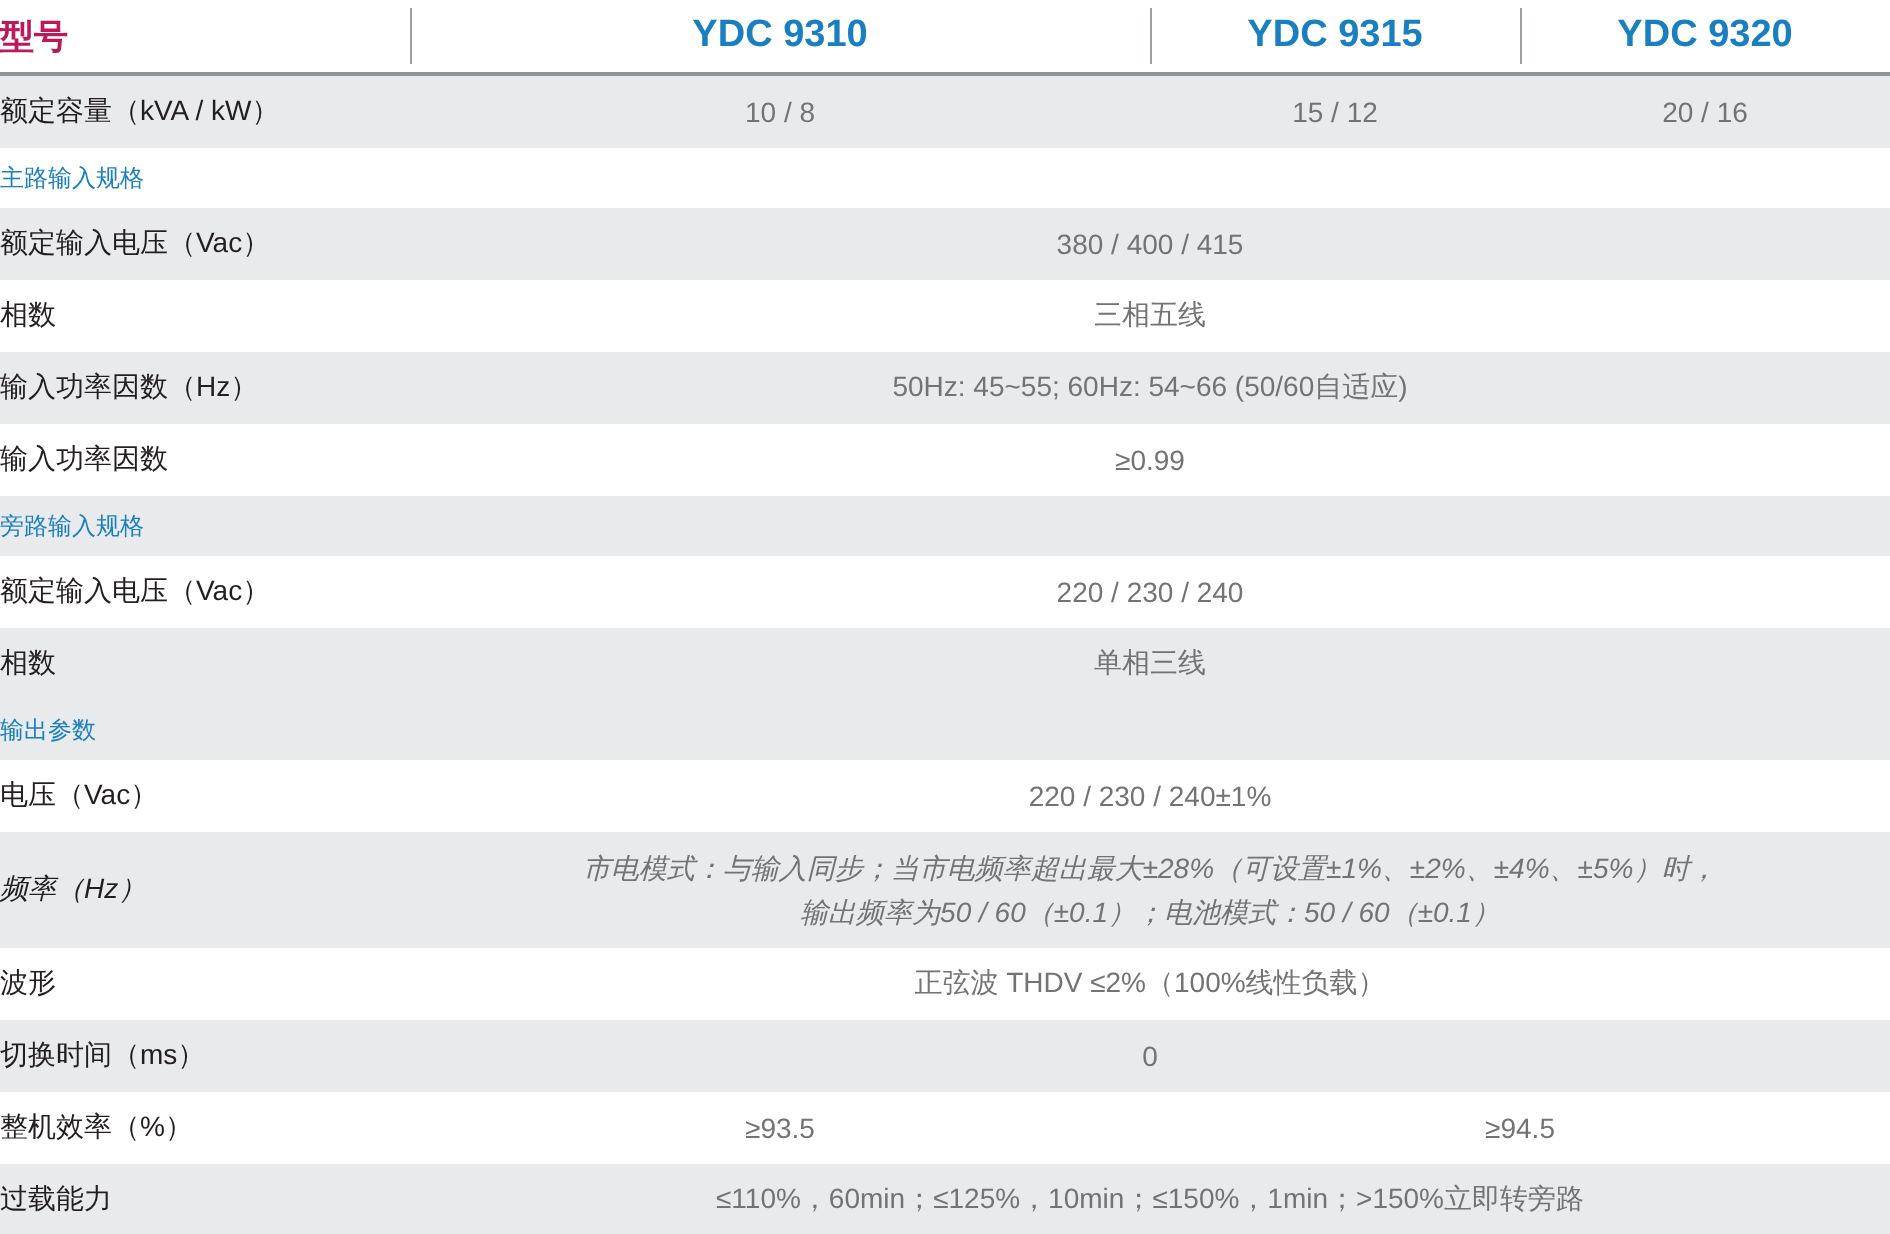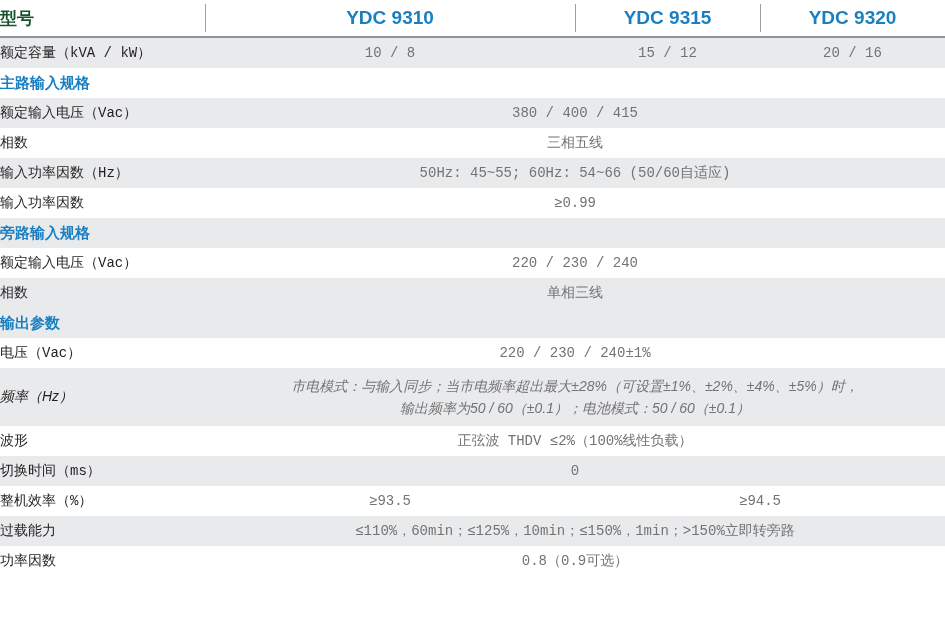--- a/index.html
+++ b/index.html
@@ -17,22 +17,21 @@
   #spec-table {
     width: 945px;
     border-collapse: collapse;
     table-layout: fixed;
   }
   #spec-table td {
     padding: 0;
     vertical-align: middle;
   }
   .row {
-    height: 30px;
-    font-family: Liberation Mono, monospace;
+    height: 36px;
   }
   .label-cell {
     width: 205px;
     padding-left: 4px;
     font-size: 14px;
     color: #231f20;
     text-align: left;
     white-space: nowrap;
   }
   .val-cell {
@@ -44,21 +43,21 @@
     background: #e9eaec;
   }
   .white {
     background: #ffffff;
   }
   
   .hdr-row { height: 36px; }
   .hdr-label {
     font-size: 17px;
     font-weight: bold;
-    color: #14532d;
+    color: #be185d;
     padding-left: 4px;
   }
   .hdr-model {
     font-size: 19px;
     font-weight: bold;
     color: #1a7fc1;
     text-align: center;
     position: relative;
   }
   .hdr-sep {
@@ -74,22 +73,22 @@
     padding: 0;
   }
   .underline-bar {
     height: 2px;
     background: #8f9499;
     width: 100%;
   }
   
   .section-row { height: 30px; }
   .section-label {
-    font-size: 15px;
-    font-weight: bold;
+    font-size: 12px;
+    font-weight: normal;
     color: #1a7fc1;
     padding-left: 4px;
     white-space: nowrap;
   }
   .tall { height: 58px; font-style: italic; }
   .multi {
     font-size: 14px;
     line-height: 22px;
     text-align: center;
     padding: 2px 14px;

